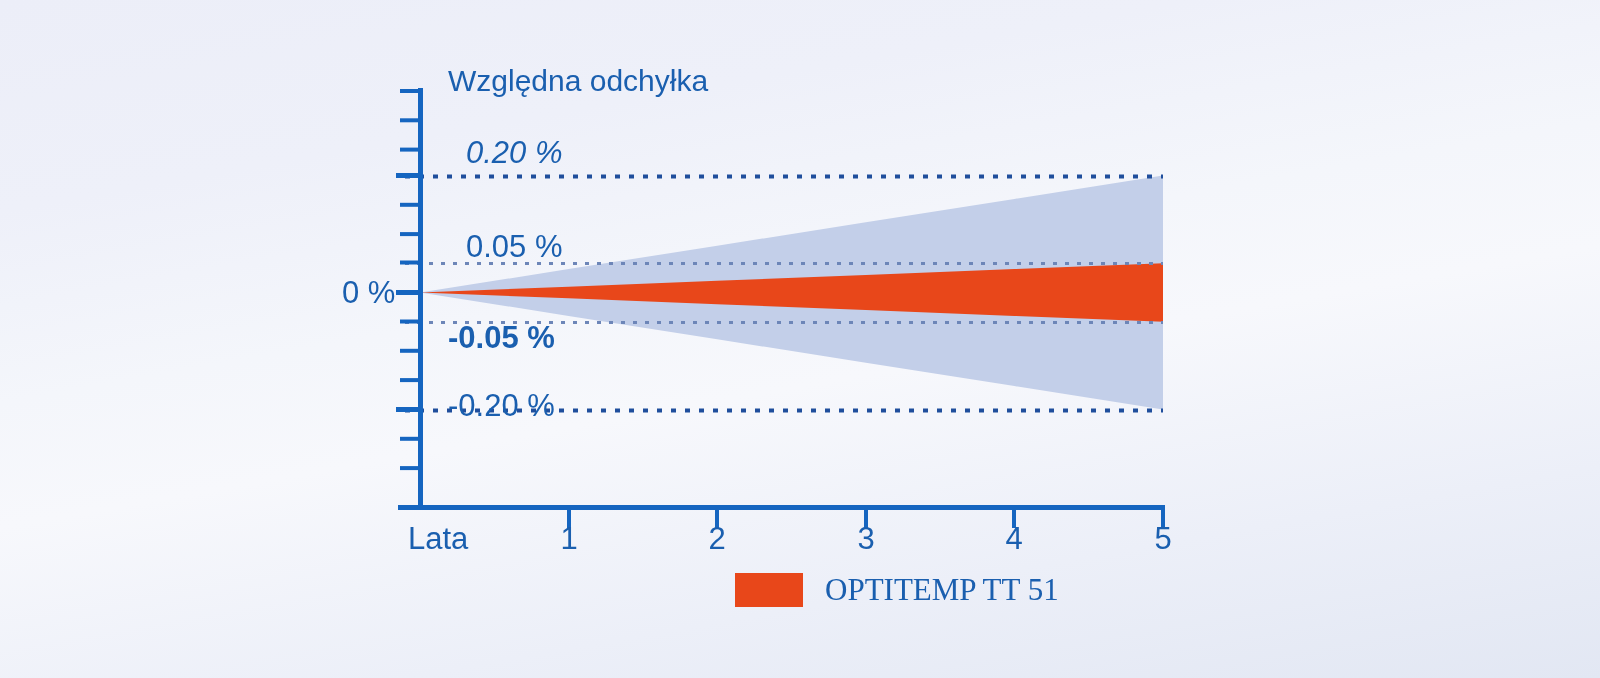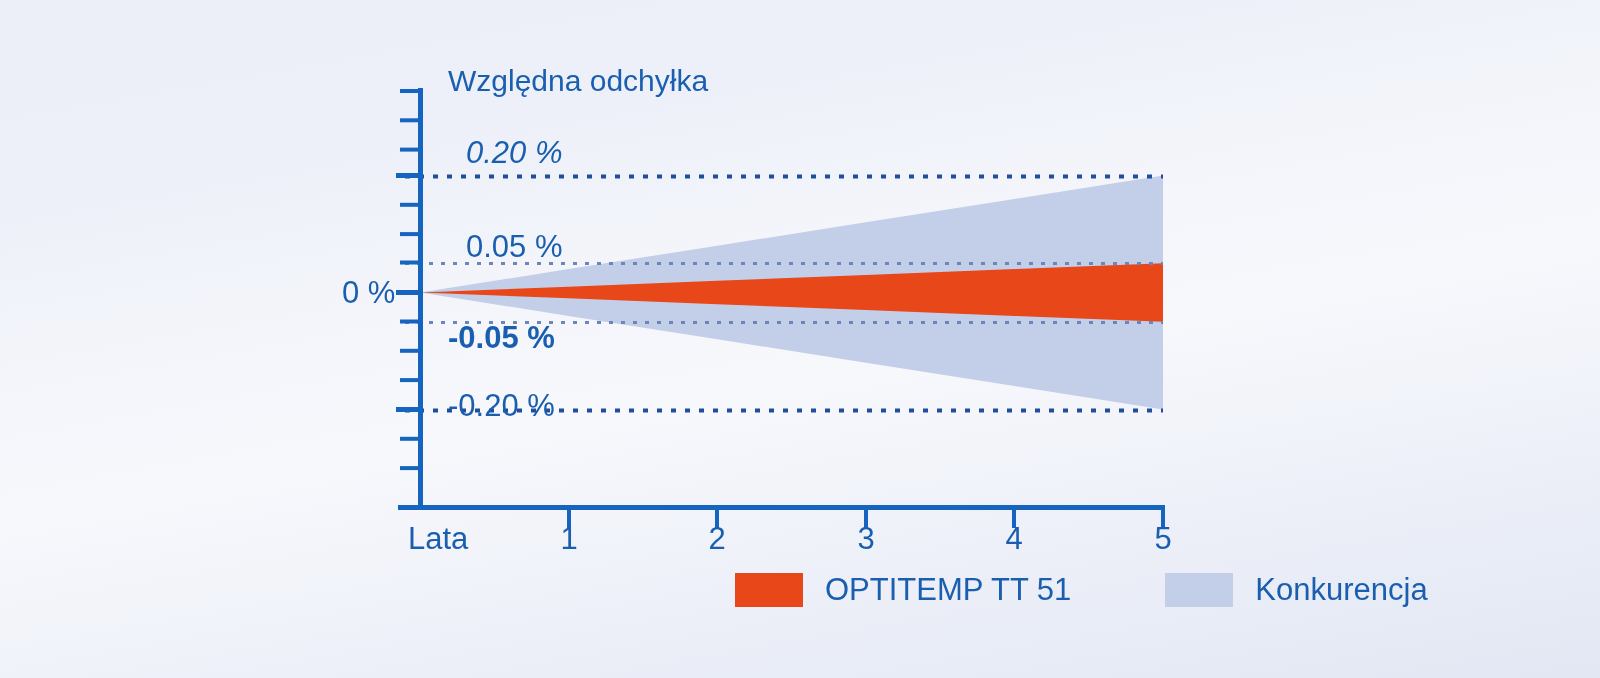--- a/index.html
+++ b/index.html
@@ -66,21 +66,22 @@
   #x-label-3 { left: 851px; width: 30px; }
   #x-label-4 { left: 999px; width: 30px; }
   #x-label-5 { left: 1148px; width: 30px; }
 
   #legend {
     position: absolute;
     left: 735px;
     top: 572px;
     display: flex;
     align-items: center;
-    gap: 12px;
+    gap: 0;
+    font-family: Liberation Serif, serif;
   }
   .legend-entry {
     display: flex;
     align-items: center;
   }
   .legend-swatch {
     width: 68px;
     height: 34px;
     flex: 0 0 auto;
   }
@@ -153,19 +154,15 @@
   <div class="lbl xtick-label" id="x-label-2">2</div>
   <div class="lbl xtick-label" id="x-label-3">3</div>
   <div class="lbl xtick-label" id="x-label-4">4</div>
   <div class="lbl xtick-label" id="x-label-5">5</div>
 
   <div id="legend">
     <div class="legend-entry" id="legend-entry-optitemp">
       <span class="legend-swatch" id="swatch-optitemp" style="background: rgb(232, 71, 26);"></span>
       <span class="legend-text">OPTITEMP TT 51</span>
     </div>
-    <div class="legend-entry" id="legend-entry-competition">
-      <span class="legend-swatch" id="swatch-competition" style="background: rgb(195, 207, 233);"></span>
-      <span class="legend-text">Konkurencja</span>
-    </div>
   </div>
 
 </div>
 
 </body></html>

